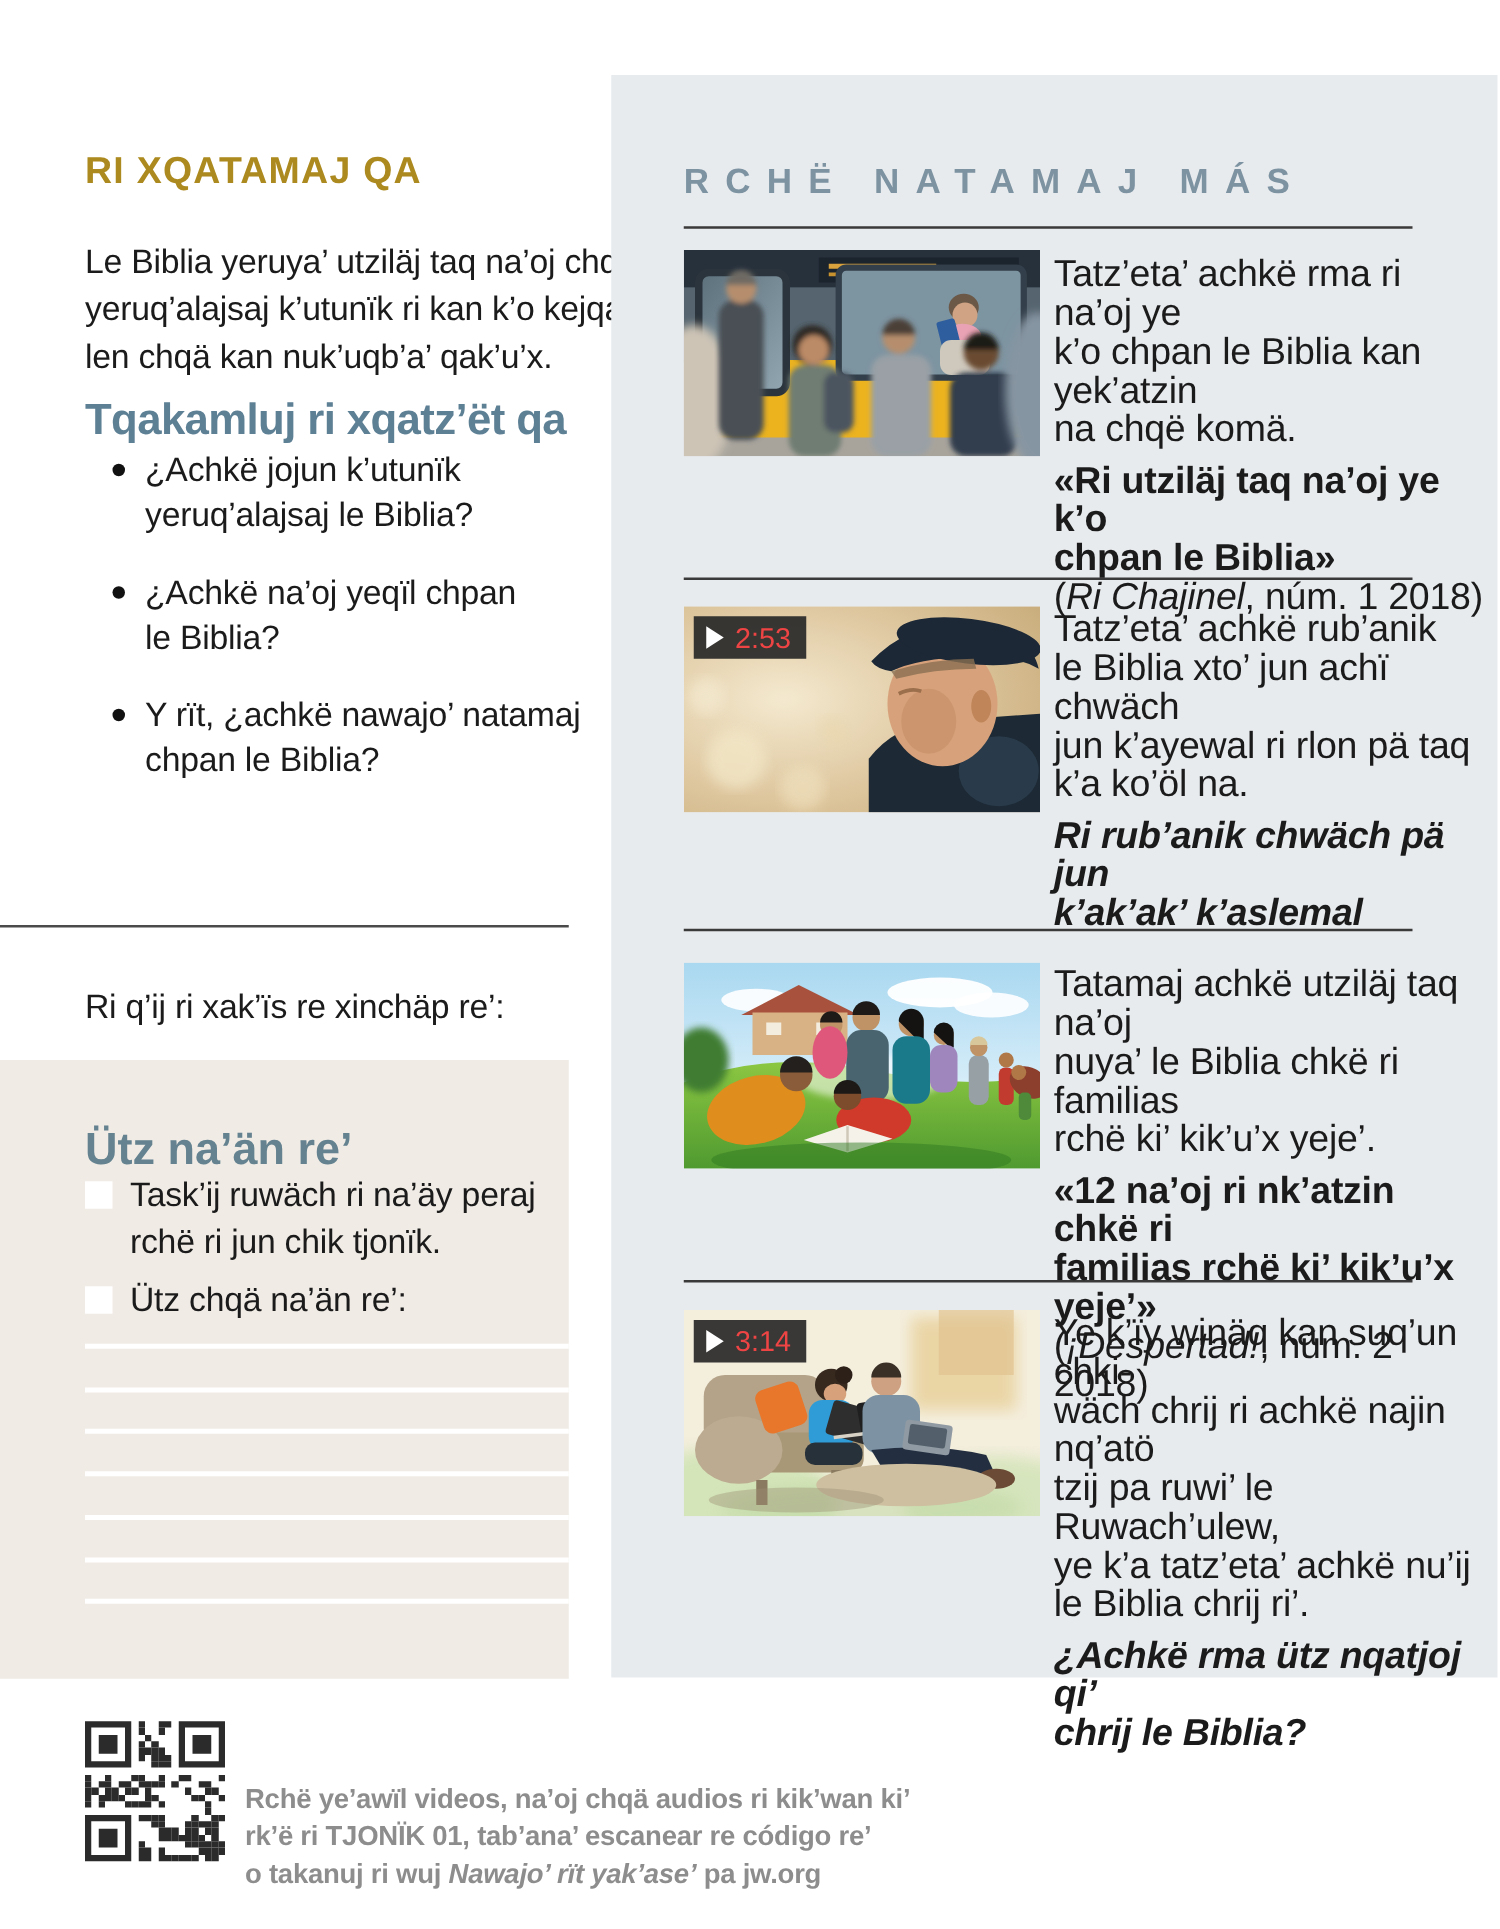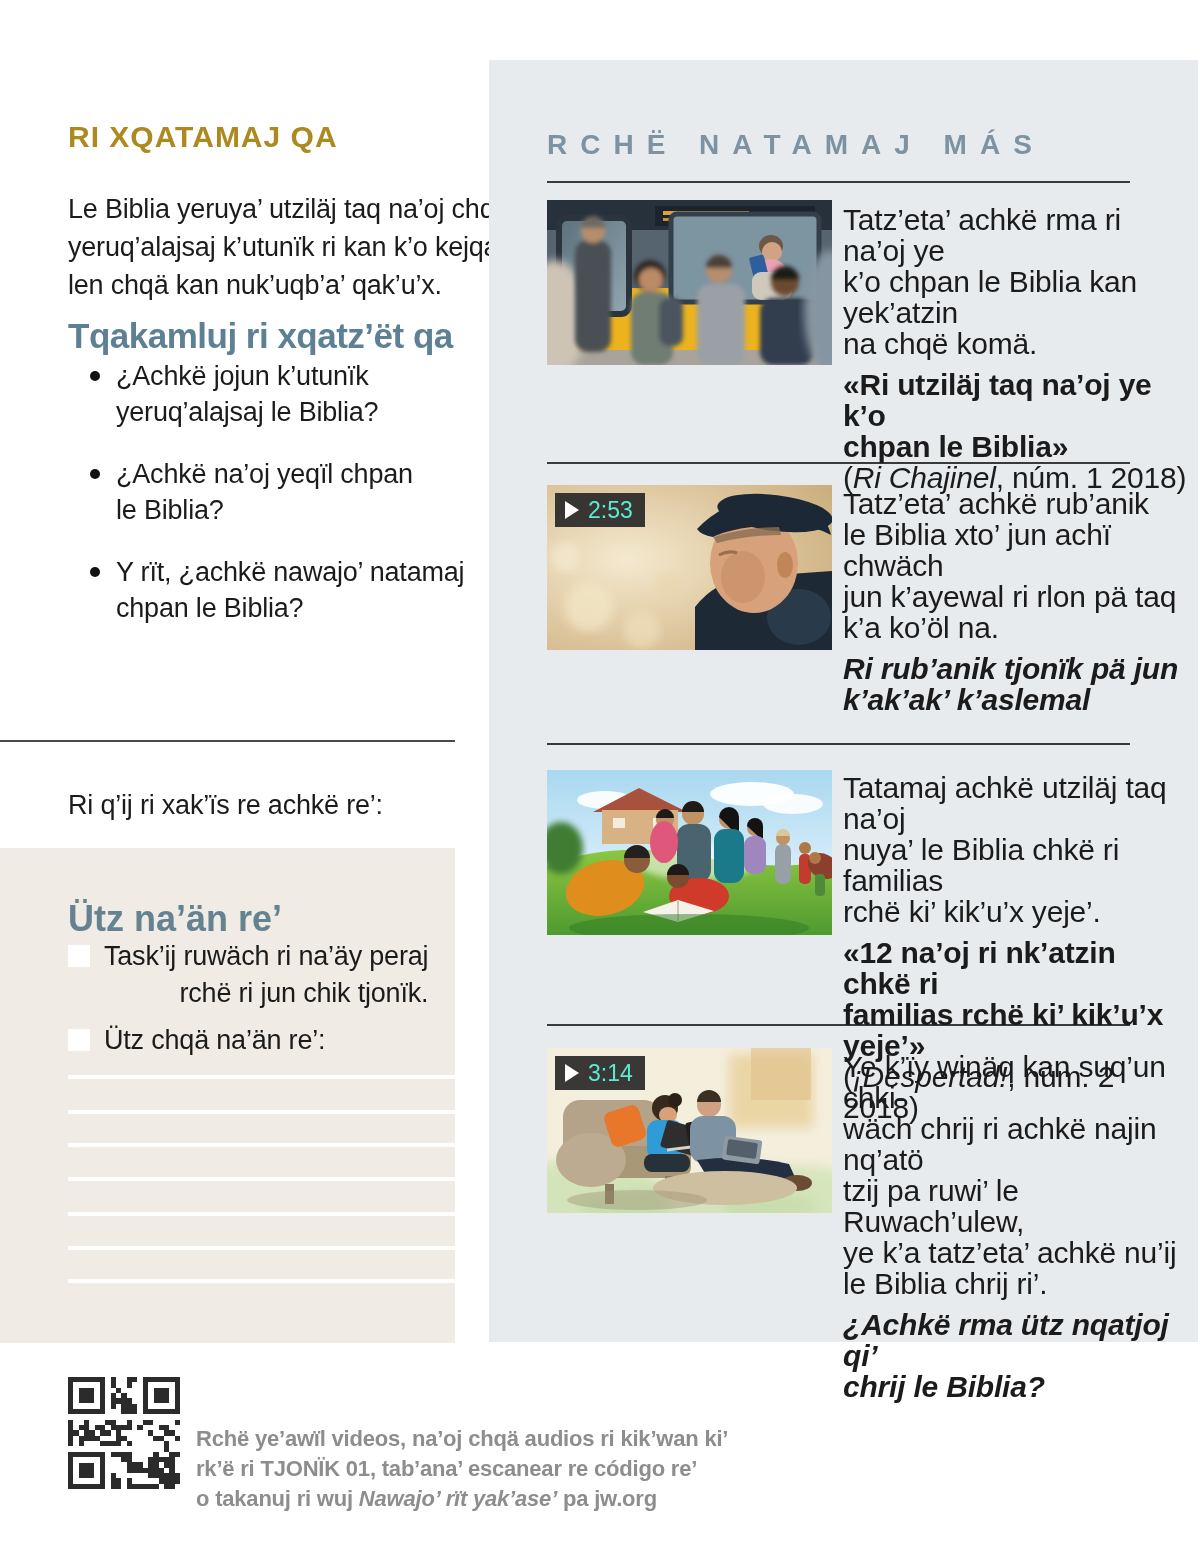--- a/index.html
+++ b/index.html
@@ -11,37 +11,37 @@
   
   .gold-title{left:68px;top:100px;font-size:30px;font-weight:bold;letter-spacing:1px;color:#AC8A1F;}
   .intro{left:68px;top:163px;font-size:27px;line-height:38px;letter-spacing:-0.2px;}
   .blue-sub{left:68px;top:287px;font-size:35px;font-weight:bold;color:#5E8095;letter-spacing:-0.5px;}
   .bullets{left:90px;top:358px;width:380px;}
   .bullet{display:flex;gap:16px;margin-bottom:26px;font-size:27px;line-height:36px;letter-spacing:-0.2px;}
   .dot{width:10px;height:10px;border-radius:50%;background:#111;margin-top:13px;flex:0 0 auto;}
   .left-rule{left:0;top:740px;width:455px;height:2px;background:#4a4a4a;}
   .completion{left:68px;top:763px;font-size:27px;letter-spacing:-0.2px;}
 
-  .practice-box{left:0;top:848px;width:455px;height:495px;background:#F0EBE5;text-align:right;}
+  .practice-box{left:0;top:848px;width:455px;height:495px;background:#F0EBE5;}
   .box-title{position:absolute;left:68px;top:20px;font-size:36px;font-weight:bold;color:#64828F;}
   .box-item{position:absolute;left:68px;display:flex;gap:14px;font-size:27px;line-height:37px;letter-spacing:-0.2px;}
   .box-item-1{top:90px;}
   .box-item-2{top:174px;}
   .chk{width:22px;height:22px;background:#ffffff;margin-top:7px;flex:0 0 auto;}
   .ruled{position:absolute;left:68px;width:387px;height:4px;background:#ffffff;}
 
   
   .panel{left:489px;top:60px;width:709px;height:1282px;background:#E8EBEE;}
   .panel-title{position:absolute;left:58px;top:46px;font-size:28px;font-weight:bold;color:#7D93A2;
                letter-spacing:13px;}
   .rule{position:absolute;left:58px;width:583px;height:2px;background:#3a3a3a;}
   .thumb{position:absolute;left:58px;width:285px;height:165px;overflow:hidden;}
   .thumb svg{display:block;}
   .badge{position:absolute;top:8px;left:8px;height:34px;display:flex;align-items:center;gap:9px;
-         background:rgba(40,40,40,0.92);color:#5eead4;padding:0 12px 0 10px;font-size:23px;}
+         background:rgba(40,40,40,0.92);color:#ef4444;padding:0 12px 0 10px;font-size:23px;}
   .play{width:0;height:0;border-left:14px solid #fff;border-top:9px solid transparent;border-bottom:9px solid transparent;}
   .sec-text{position:absolute;left:354px;width:345px;font-size:30px;line-height:31px;letter-spacing:-0.2px;}
   .ref-b{font-weight:bold;margin-top:10px;}
   .ref-bi{font-weight:bold;font-style:italic;margin-top:10px;}
   .src{margin-top:0;}
   .src i{font-style:italic;}
 
   
   .qr{left:68px;top:1377px;width:112px;height:112px;background:#ffffff;}
   .qr-grid{position:absolute;inset:0;display:grid;grid-template-columns:repeat(21,1fr);grid-template-rows:repeat(21,1fr);}
@@ -79,21 +79,21 @@
     </div>
     <div class="bullet">
       <span class="dot"></span>
       <span class="pre">Y rït, ¿achkë nawajo’ natamaj
 chpan le Biblia?</span>
     </div>
   </div>
 
   <div class="abs left-rule"></div>
 
-  <p class="abs completion">Ri q’ij ri xak’ïs re achkë re’:</p>
+  <p class="abs completion">Ri q’ij ri xak’ïs re xinchäp re’:</p>
 
   <div class="abs practice-box">
     <h2 class="box-title">Ütz na’än re’</h2>
     <div class="box-item box-item-1">
       <span class="chk"></span>
       <span class="pre">Task’ij ruwäch ri na’äy peraj
 rchë ri jun chik tjonïk.</span>
     </div>
     <div class="box-item box-item-2">
       <span class="chk"></span>
@@ -211,21 +211,21 @@
       <div class="badge">
         <span class="play"></span>
         <span>2:53</span>
       </div>
     </div>
     <div class="sec-text" style="top:428px">
       <div class="pre">Tatz’eta’ achkë rub’anik
 le Biblia xto’ jun achï chwäch
 jun k’ayewal ri rlon pä taq
 k’a ko’öl na.</div>
-      <div class="ref-bi pre">Ri rub’anik tjonïk pä jun
+      <div class="ref-bi pre">Ri rub’anik chwäch pä jun
 k’ak’ak’ k’aslemal</div>
     </div>
 
     <div class="thumb" style="top:710px">
       <svg width="285" height="165" viewBox="0 0 285 165" aria-hidden="true">
         <defs>
           <linearGradient id="sky3" x1="0" y1="0" x2="0" y2="1">
             <stop offset="0" stop-color="#a9d8f0"></stop>
               <stop offset="0.7" stop-color="#dff1fb"></stop>
               <stop offset="1" stop-color="#f2fafd"></stop>

